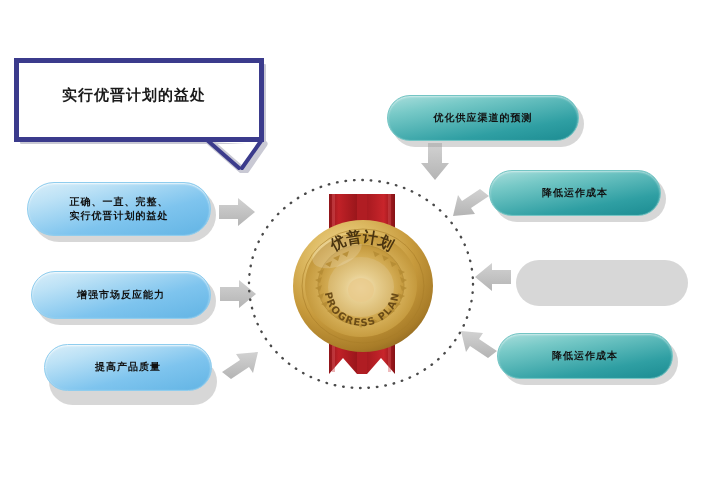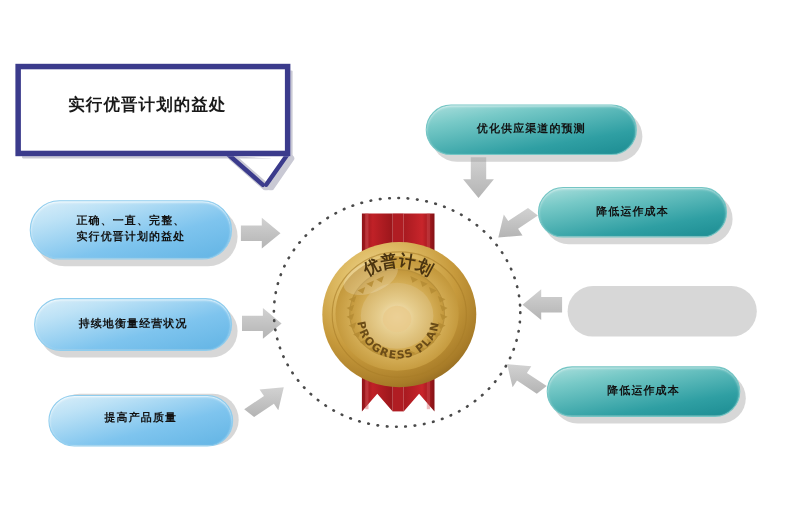--- a/index.html
+++ b/index.html
@@ -196,25 +196,25 @@
   </svg>
 
   <div class="pill-shadow" style="left:32px; top:188px; width:184px; height:54px;"></div>
   <div class="pill blue" style="left:27px; top:182px; width:184px; height:54px;">
     <span class="pill-label">正确、一直、完整、
 实行优晋计划的益处</span>
   </div>
 
   <div class="pill-shadow" style="left:36px; top:277px; width:180px; height:48px;"></div>
   <div class="pill blue" style="left:31px; top:271px; width:180px; height:48px;">
-    <span class="pill-label">持续地衡量经营状况</span>
+    <span class="pill-label">增强市场反应能力</span>
   </div>
 
   <div class="pill-shadow" style="left:49px; top:358px; width:168px; height:47px;"></div>
-  <div class="pill blue" style="left:44px; top:359px; width:168px; height:47px;font-family:Liberation Mono, monospace;">
+  <div class="pill blue" style="left:44px; top:344px; width:168px; height:47px;">
     <span class="pill-label">提高产品质量</span>
   </div>
 
   <div class="pill-shadow" style="left:392px; top:101px; width:192px; height:46px;"></div>
   <div class="pill teal" style="left:387px; top:95px; width:192px; height:46px;">
     <span class="pill-label">优化供应渠道的预测</span>
   </div>
 
   <div class="pill-shadow" style="left:494px; top:176px; width:172px; height:46px;"></div>
   <div class="pill teal" style="left:489px; top:170px; width:172px; height:46px;">

